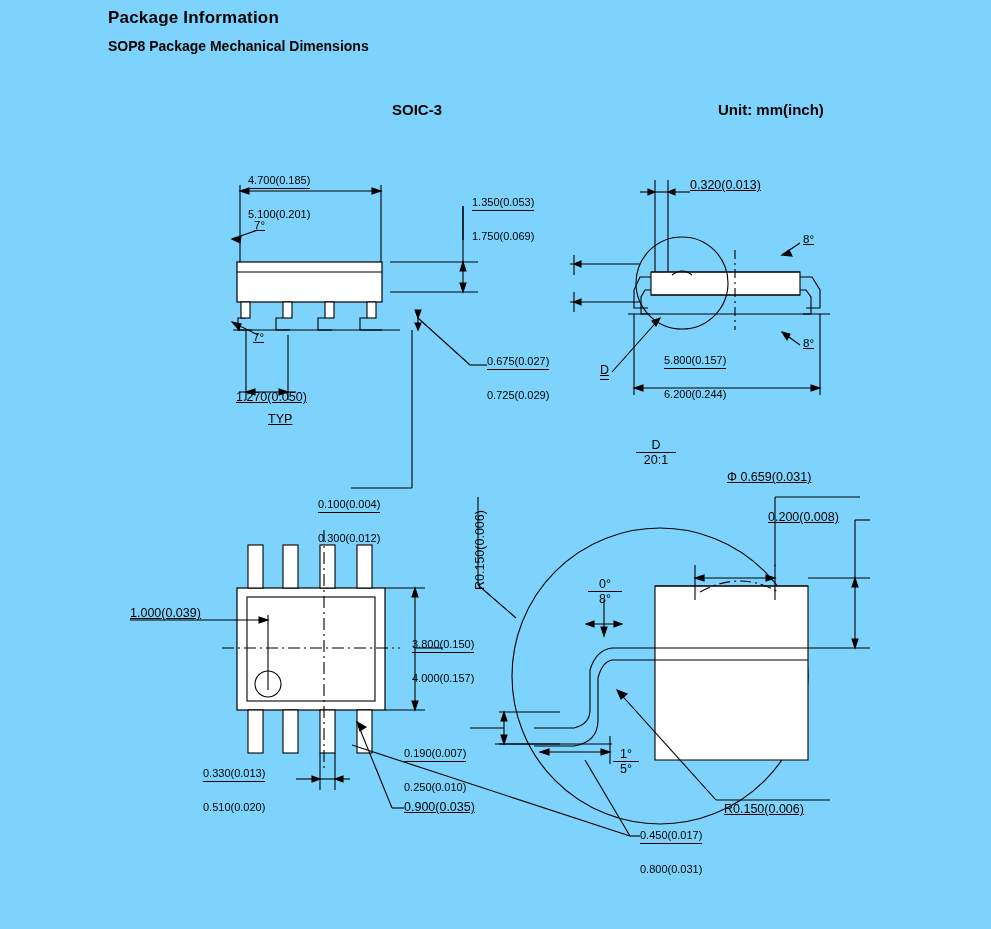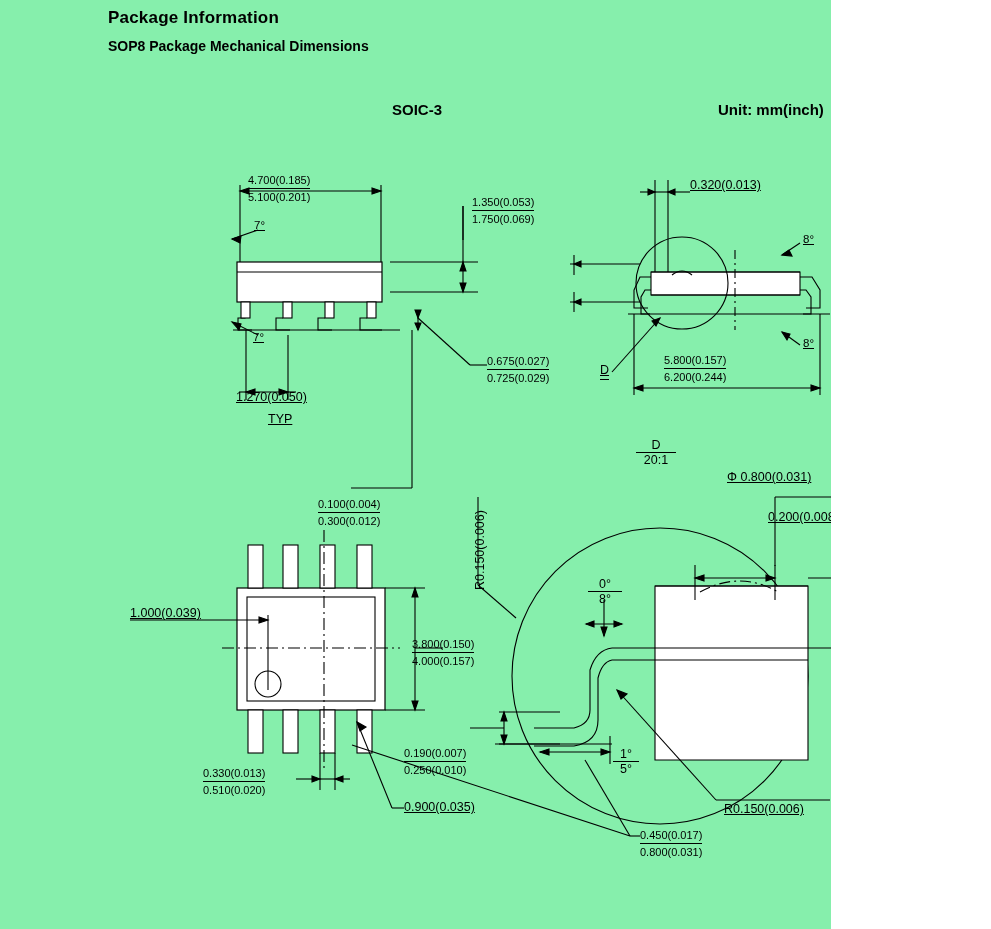--- a/index.html
+++ b/index.html
@@ -6,24 +6,24 @@
     margin: 0;
     padding: 0;
     background: #ffffff;
   }
   body {
     font-family: "Liberation Sans", sans-serif;
     color: #000000;
   }
   #page {
     position: relative;
-    width: 831px;
+    width: 991px;
     height: 929px;
     overflow: hidden;
-    background: #86efac;
+    background: #7dd3fc;
   }
   .hd1 {
     position: absolute;
     left: 108px;
     top: 8px;
     font-size: 17px;
     font-weight: bold;
     letter-spacing: 0.2px;
   }
   .hd2 {
@@ -62,21 +62,21 @@
   .stack {
     position: absolute;
     font-size: 11px;
     white-space: nowrap;
     line-height: 16px;
   }
   .stack .top { display: block; }
   .stack .bot {
     display: block;
     border-top: 1px solid #000;
-    padding-top: 0;
+    padding-top: 17px;
   }
   .vert {
     position: absolute;
     font-size: 12.5px;
     white-space: nowrap;
     transform: rotate(-90deg);
     transform-origin: left top;
   }
   svg.art {
     position: absolute;
@@ -371,21 +371,21 @@
 
   <div class="stack" style="left:203px; top:765px;">
     <span class="top">0.330(0.013)</span>
     <span class="bot">0.510(0.020)</span>
   </div>
 
   <div class="dim" style="left:404px; top:800px;">0.900(0.035)</div>
 
   <div class="vert" style="left:473px; top:590px;">R0.150(0.006)</div>
 
-  <div class="dim" style="left:727px; top:470px;">Φ  0.800(0.031)</div>
+  <div class="dim" style="left:727px; top:470px;">Φ  0.659(0.031)</div>
 
   <div class="dim" style="left:768px; top:510px;">0.200(0.008)</div>
 
   <div class="frac" style="left:588px; top:577px; width:34px;">
     <span class="num">0°</span>
     <span class="den">8°</span>
   </div>
 
   <div class="stack" style="left:404px; top:745px;">
     <span class="top">0.190(0.007)</span>

